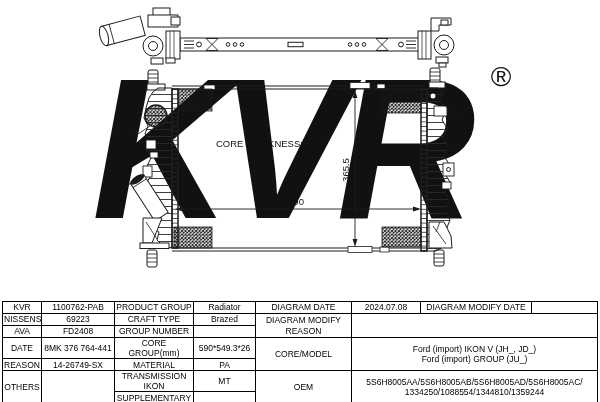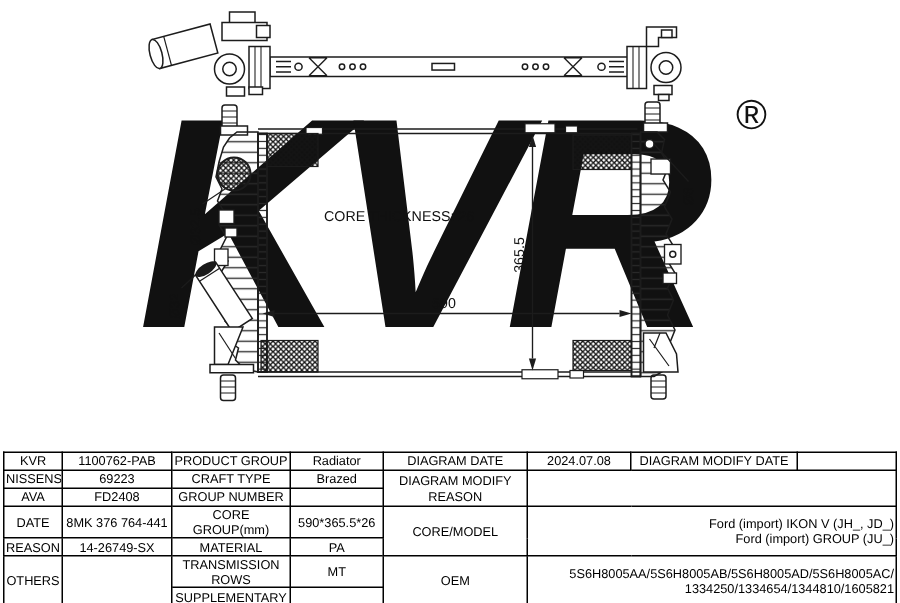--- a/index.html
+++ b/index.html
@@ -8,21 +8,21 @@
     background:#fff;font-family:"Liberation Sans",sans-serif;color:#000;
   }
   #drawing{position:absolute;left:0;top:0;}
   .table-wrap{position:absolute;left:2px;top:301px;}
   table{border-collapse:collapse;table-layout:fixed;width:595px;background:#fff;}
   td{
     border:1px solid #000;font-size:8.5px;line-height:1.18;text-align:center;
     vertical-align:middle;padding:0 1px;overflow:hidden;white-space:normal;
   }
   tr.r{height:12px;} tr.tall{height:16px;}
-  td .ln{display:block;text-align:right;}
+  td .ln{display:block;}
   svg text{font-family:"Liberation Sans",sans-serif;fill:#111;}
   .wm{font-weight:bold;font-style:italic;}
 </style>
 </head>
 <body>
 
 <svg id="drawing" width="600" height="302" viewBox="0 0 600 302">
   <defs>
     <pattern id="fins" patternUnits="userSpaceOnUse" width="3.5" height="3.5">
       <path d="M0 0 L3.5 3.5 M3.5 0 L0 3.5" stroke="#141414" stroke-width="0.9" fill="none"></path>
@@ -226,42 +226,42 @@
   <tr class="r">
     <td>AVA</td>
     <td>FD2408</td>
     <td>GROUP NUMBER</td>
     <td></td>
   </tr>
   <tr class="r">
     <td>DATE</td>
     <td>8MK 376 764-441</td>
     <td>CORE GROUP(mm)</td>
-    <td>590*365.5*26</td>
+    <td>590*549.3*26</td>
     <td rowspan="2">CORE/MODEL</td>
     <td rowspan="2" colspan="3">
       <span class="ln">Ford (import) IKON V (JH_, JD_)</span>
       <span class="ln">Ford (import) GROUP (JU_)</span>
     </td>
   </tr>
   <tr class="r">
     <td>REASON</td>
     <td>14-26749-SX</td>
     <td>MATERIAL</td>
     <td>PA</td>
   </tr>
   <tr class="tall">
     <td rowspan="2">OTHERS</td>
     <td rowspan="2"></td>
-    <td>TRANSMISSION ROWS</td>
+    <td>TRANSMISSION IKON</td>
     <td>MT</td>
     <td rowspan="2">OEM</td>
     <td rowspan="2" colspan="3">
       <span class="ln">5S6H8005AA/5S6H8005AB/5S6H8005AD/5S6H8005AC/</span>
-      <span class="ln">1334250/1334654/1344810/1605821</span>
+      <span class="ln">1334250/1088554/1344810/1359244</span>
     </td>
   </tr>
   <tr class="r">
     <td>SUPPLEMENTARY</td>
     <td></td>
   </tr>
 </tbody>
     </table>
 </div>
 

